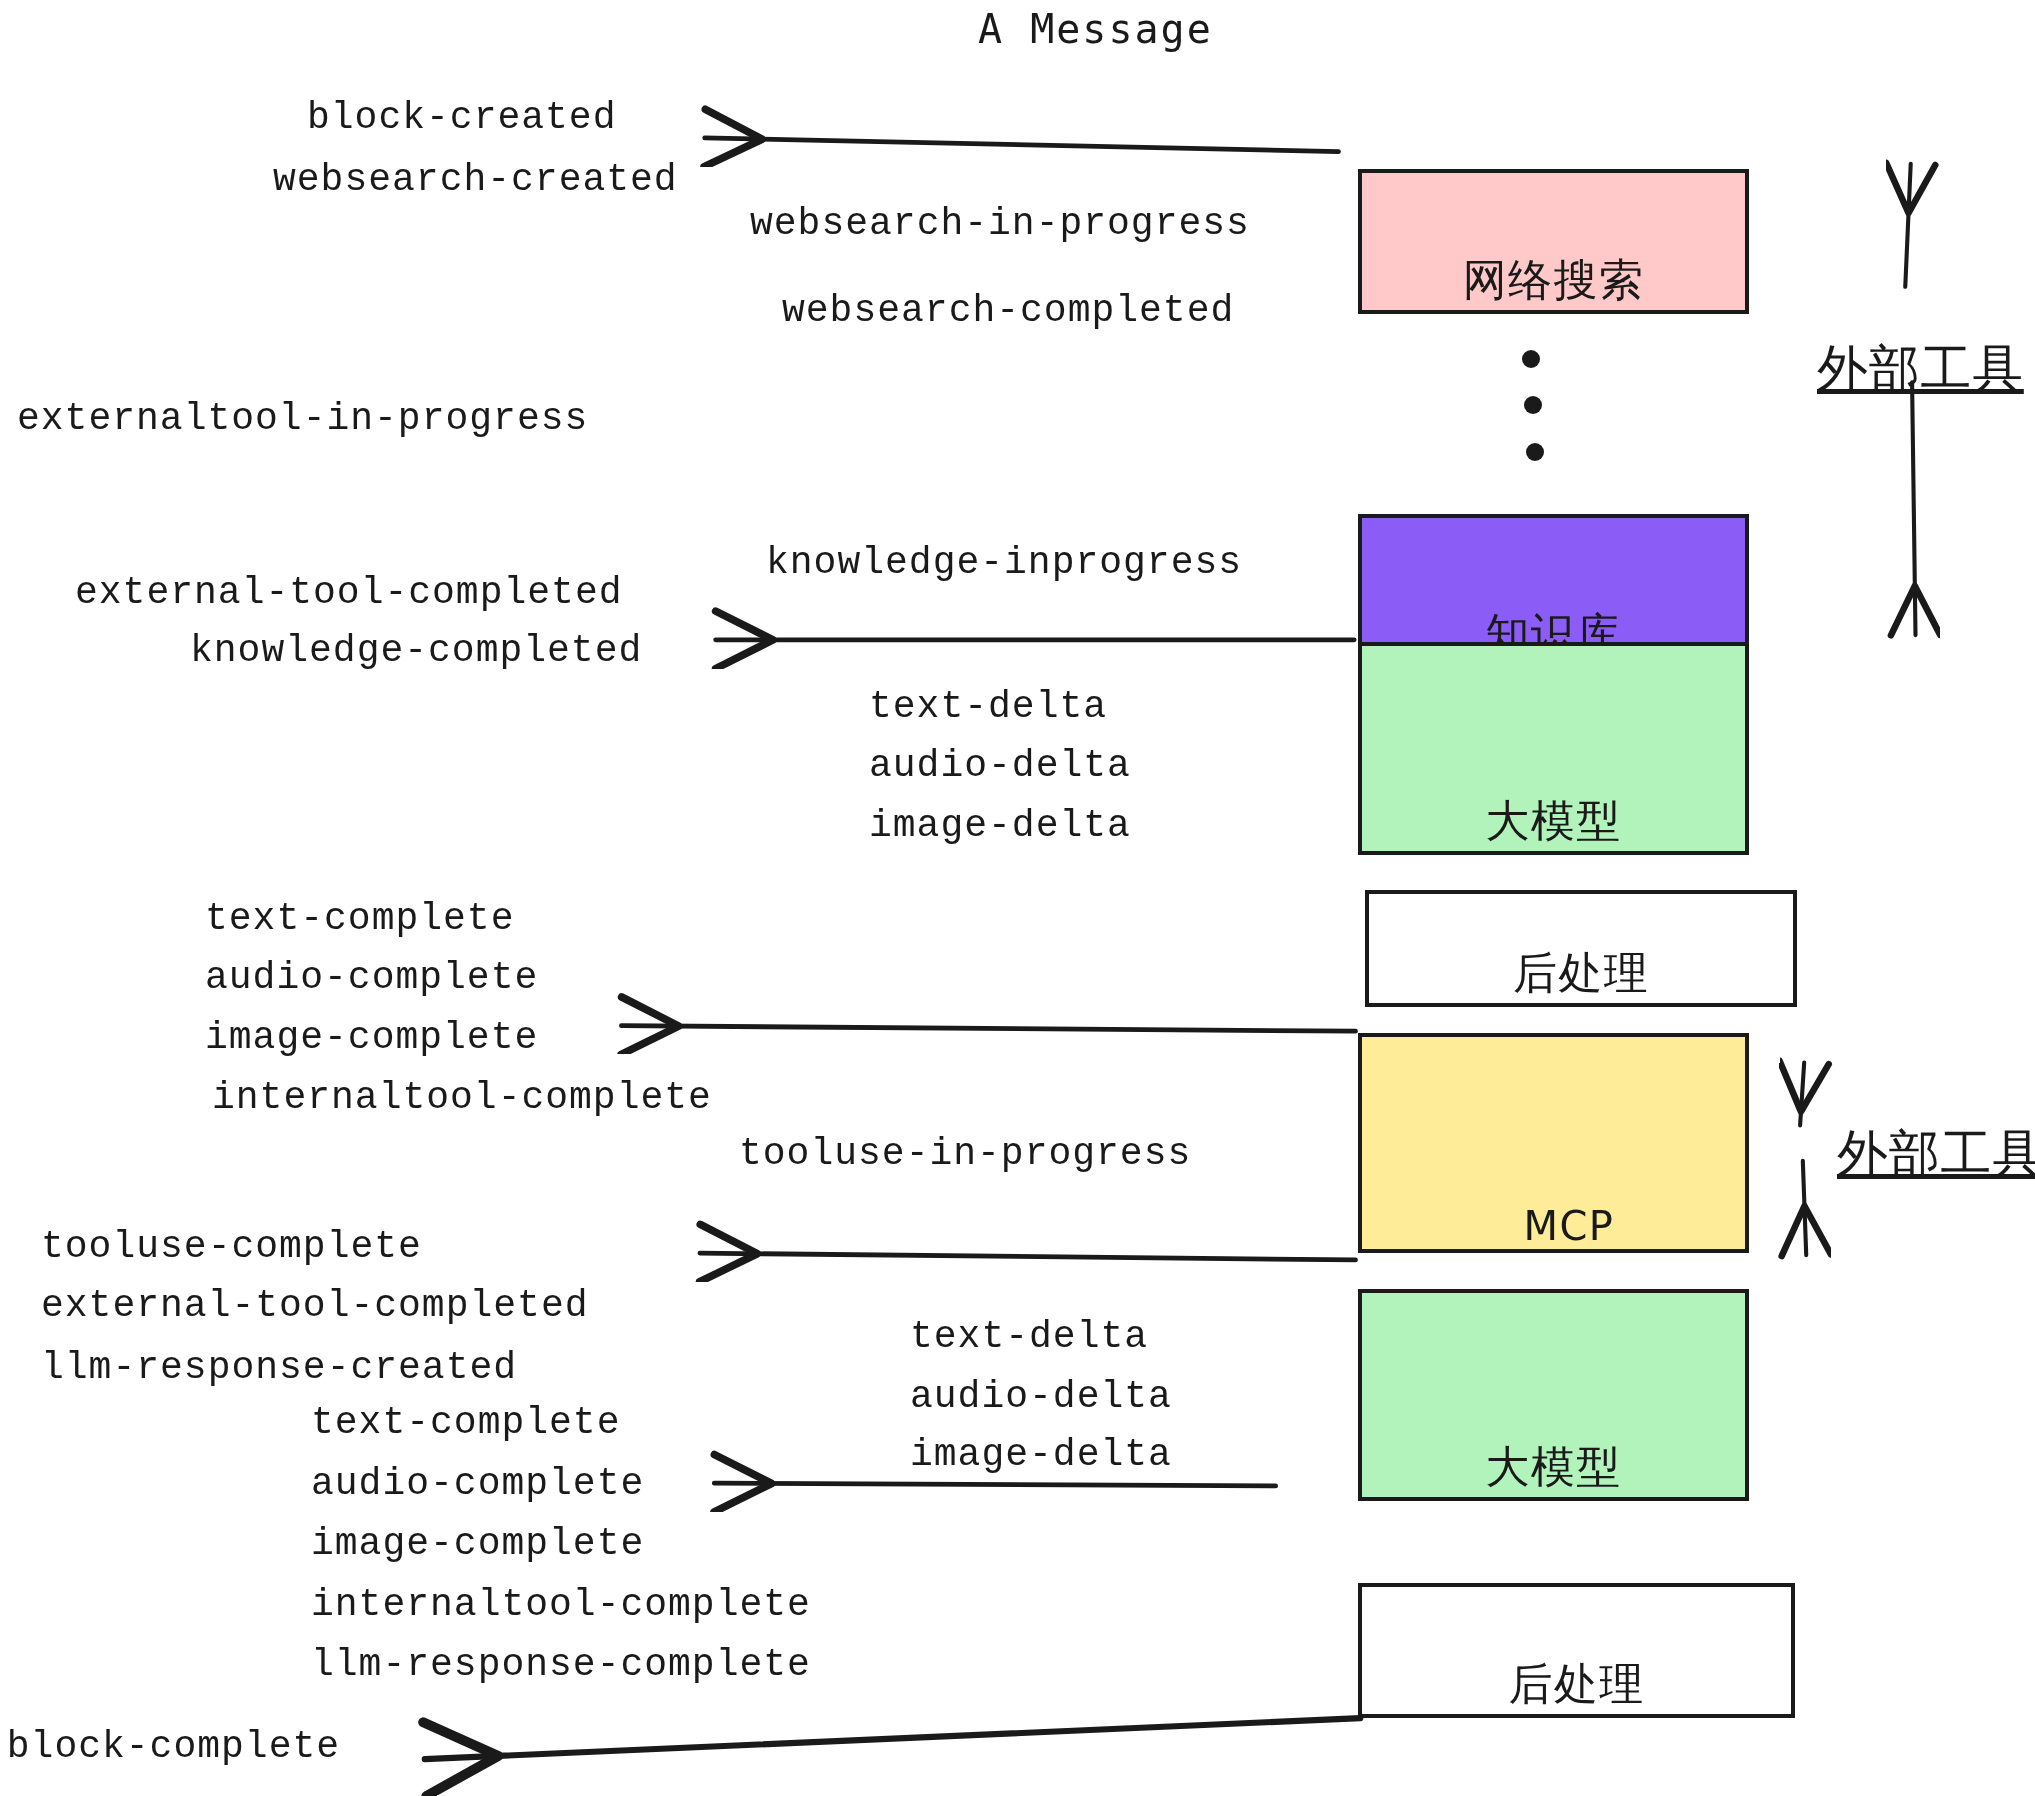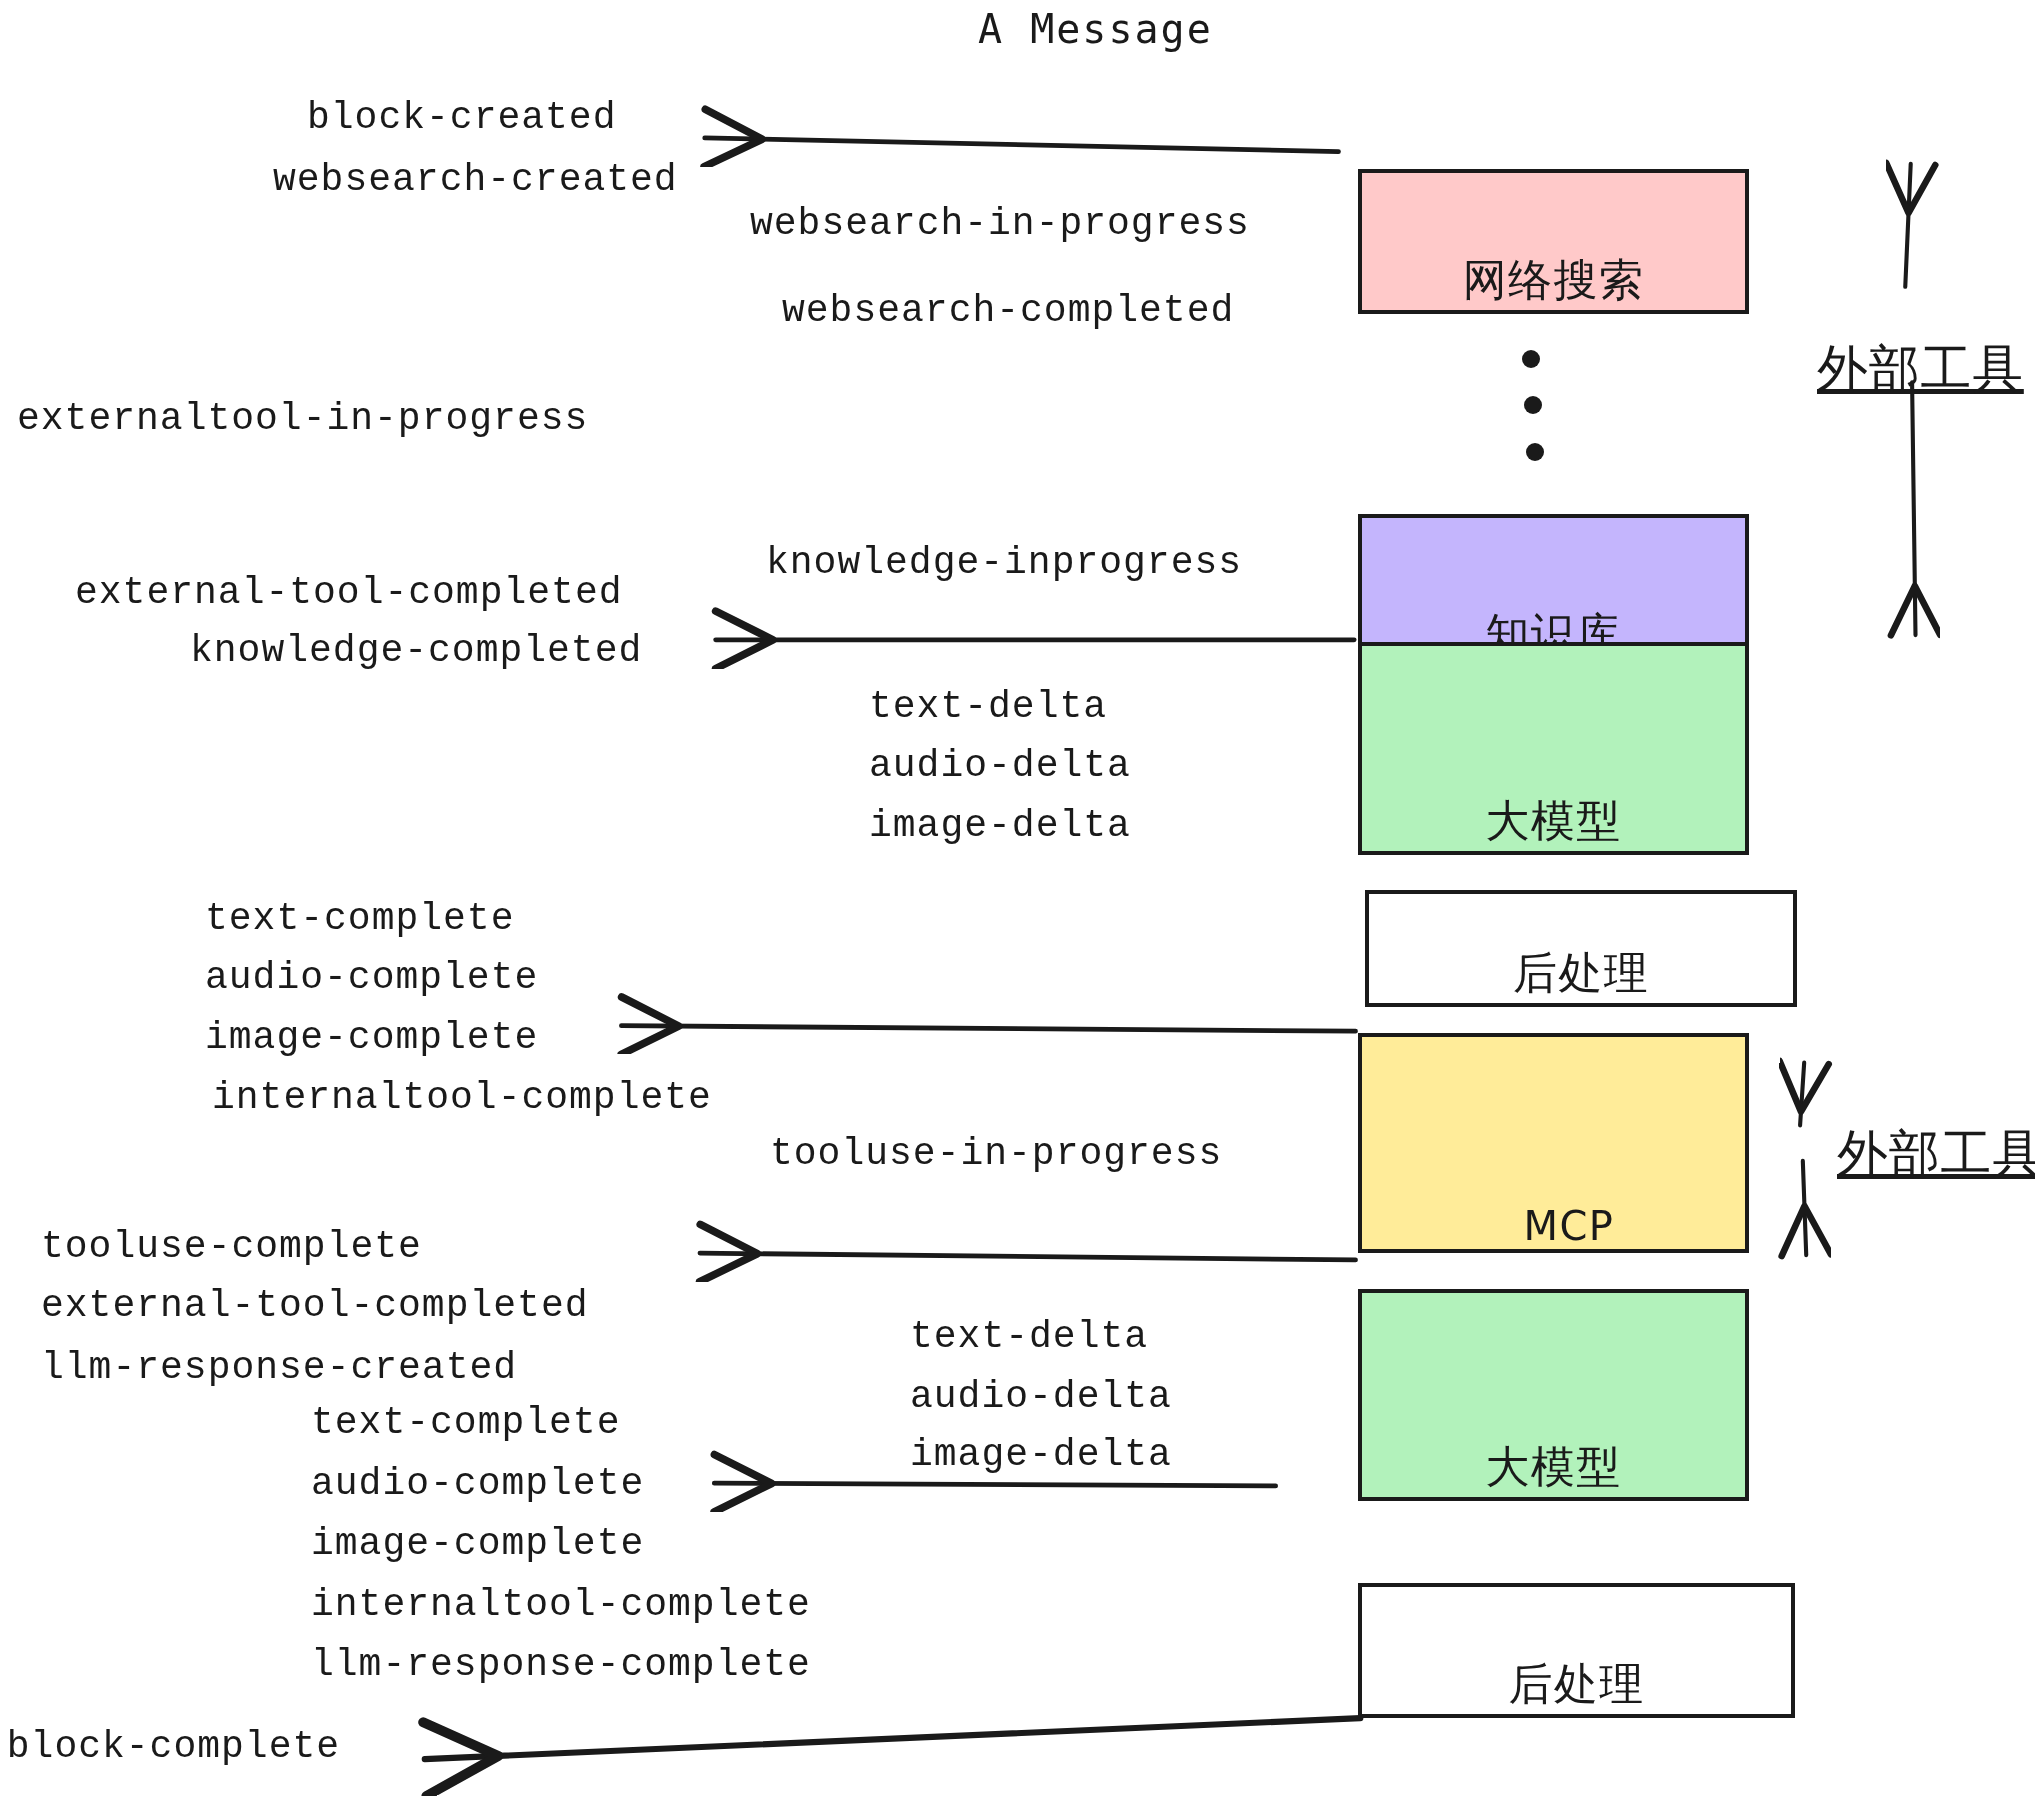--- a/index.html
+++ b/index.html
@@ -127,21 +127,21 @@
     <g stroke="#1a1a1a" stroke-width="6" fill="none" stroke-linecap="round">
       <line x1="2636" y1="1648" x2="2642" y2="1556" marker-end="url(#ah-up)"></line>
       <line x1="2640" y1="1700" x2="2645" y2="1838" marker-end="url(#ah-up)"></line>
     </g>
   </svg>
 
   <div class="node" style="left:1358px; top:169px; width:391px; height:145px; background:#ffc9c9;">
     <span class="node-label">网络搜索</span>
   </div>
 
-  <div class="node" style="left:1358px; top:514px; width:391px; height:154px; background:#c4b5fd;">
+  <div class="node" style="left:1358px; top:514px; width:391px; height:154px; background:#8b5cf6;">
     <span class="node-label">知识库</span>
   </div>
 
   <div class="node" style="left:1358px; top:642px; width:391px; height:213px; background:#b2f2bb;">
     <span class="node-label">大模型</span>
   </div>
 
   <div class="node" style="left:1365px; top:890px; width:432px; height:117px; background:#ffffff;">
     <span class="node-label">后处理</span>
   </div>
@@ -173,21 +173,21 @@
   <div class="evt" style="left:766px; top:544px;">knowledge-inprogress</div>
   <div class="evt" style="left:75px; top:574px;">external-tool-completed</div>
   <div class="evt" style="left:190px; top:632px;">knowledge-completed</div>
   <div class="evt" style="left:869px; top:688px;">text-delta</div>
   <div class="evt" style="left:869px; top:747px;">audio-delta</div>
   <div class="evt" style="left:869px; top:807px;">image-delta</div>
   <div class="evt" style="left:205px; top:900px;">text-complete</div>
   <div class="evt" style="left:205px; top:959px;">audio-complete</div>
   <div class="evt" style="left:205px; top:1019px;">image-complete</div>
   <div class="evt" style="left:212px; top:1079px;">internaltool-complete</div>
-  <div class="evt" style="left:739px; top:1135px;margin-left:31px;">tooluse-in-progress</div>
+  <div class="evt" style="left:739px; top:1135px;">tooluse-in-progress</div>
   <div class="evt" style="left:41px; top:1228px;">tooluse-complete</div>
   <div class="evt" style="left:41px; top:1287px;">external-tool-completed</div>
   <div class="evt" style="left:41px; top:1349px;">llm-response-created</div>
   <div class="evt" style="left:910px; top:1318px;">text-delta</div>
   <div class="evt" style="left:910px; top:1378px;">audio-delta</div>
   <div class="evt" style="left:910px; top:1436px;">image-delta</div>
   <div class="evt" style="left:311px; top:1404px;">text-complete</div>
   <div class="evt" style="left:311px; top:1465px;">audio-complete</div>
   <div class="evt" style="left:311px; top:1525px;">image-complete</div>
   <div class="evt" style="left:311px; top:1586px;">internaltool-complete</div>

